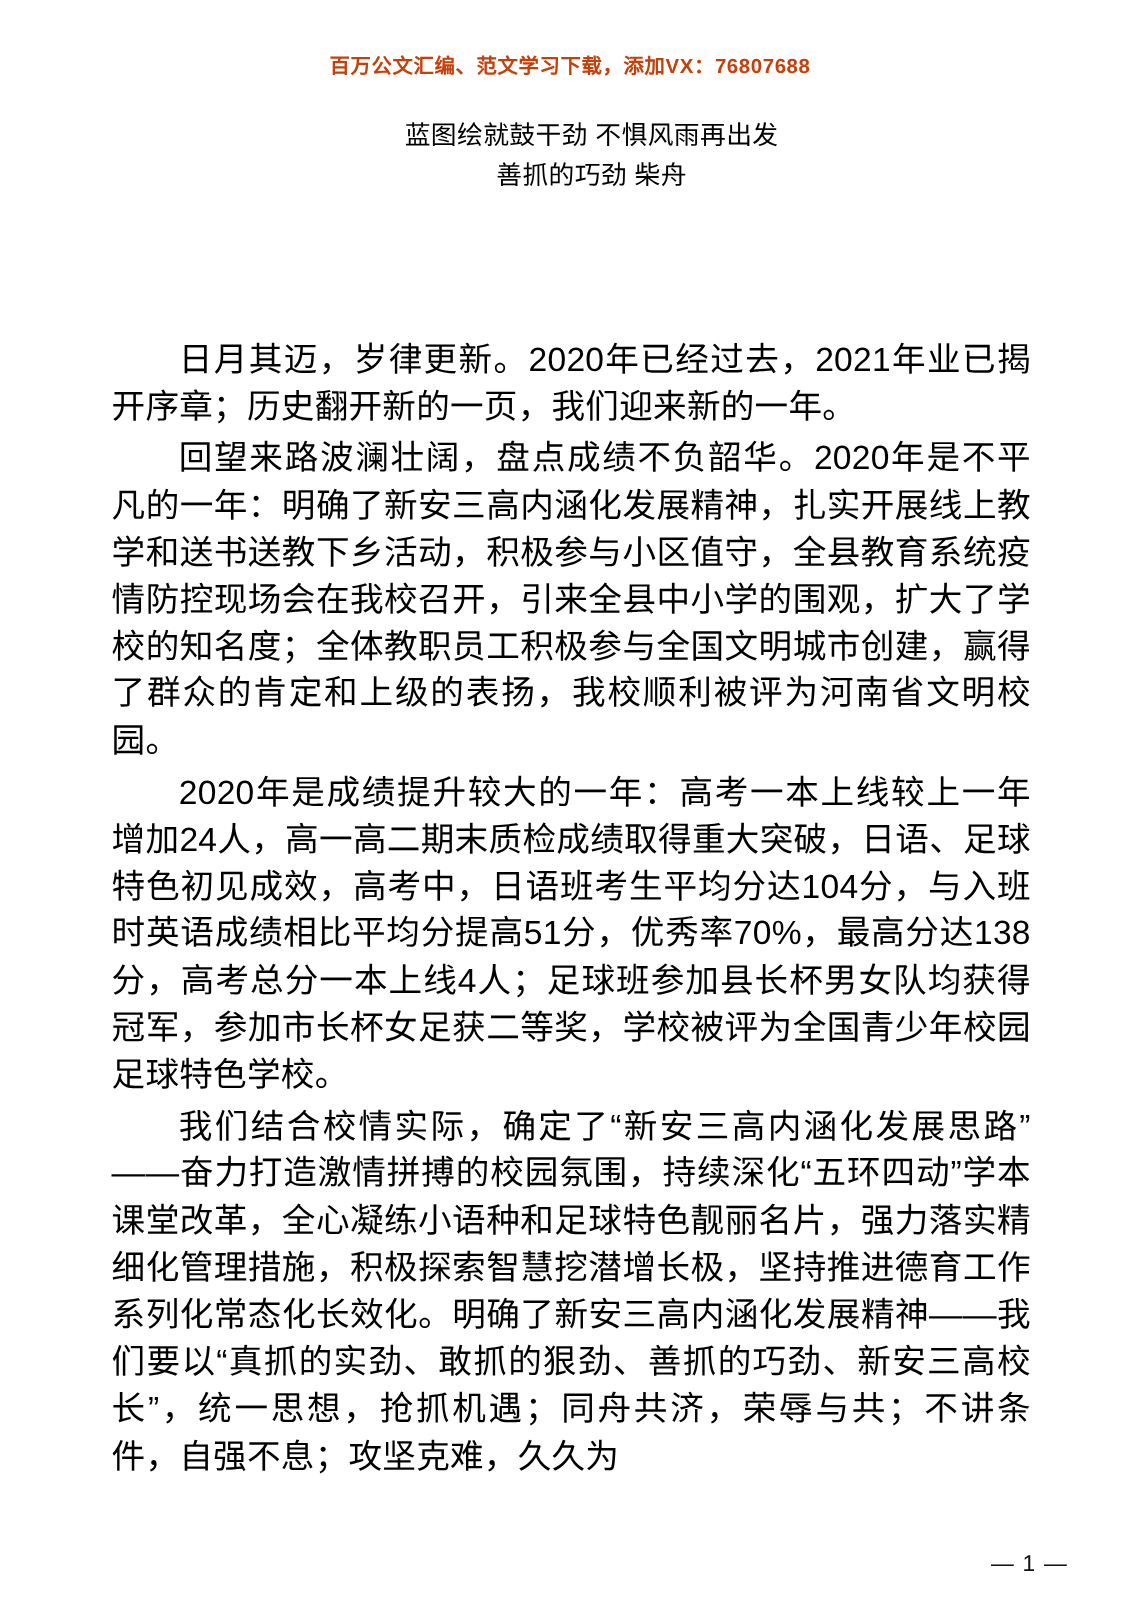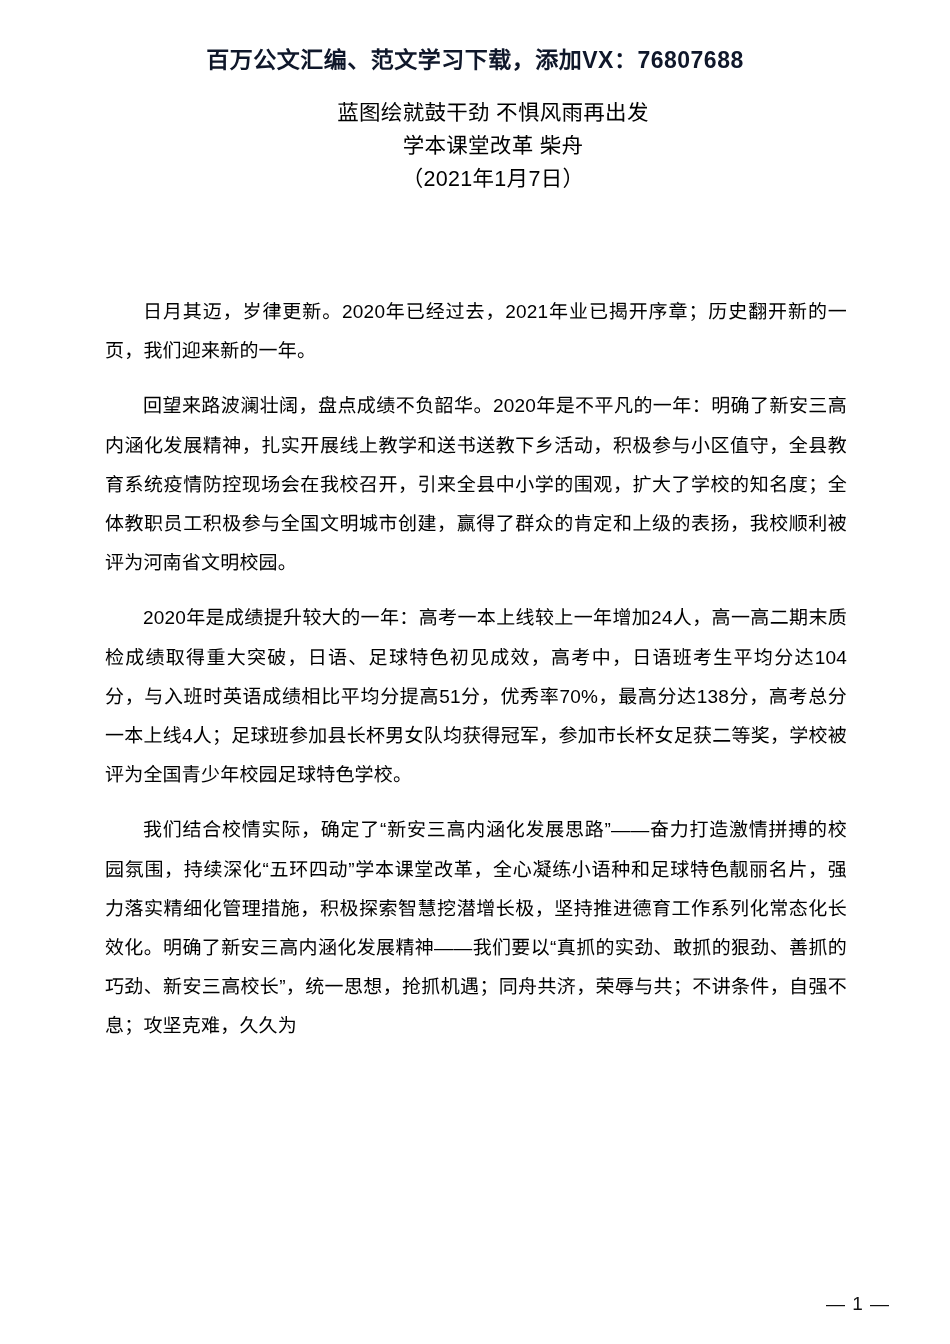--- a/index.html
+++ b/index.html
@@ -21,24 +21,24 @@
     height: 1344px;
     position: relative;
     box-sizing: border-box;
   }
   .watermark-bar {
     position: absolute;
     top: 41px;
     left: 0;
     width: 950px;
     text-align: center;
-    font-size: 23px;
+    font-size: 17px;
     font-weight: bold;
     letter-spacing: 0.5px;
-    color: #0f172a;
+    color: #c2410c;
     white-space: nowrap;
   }
   .title-block {
     position: absolute;
     top: 97px;
     left: 0;
     width: 950px;
     text-align: center;
   }
   .title-line {
@@ -50,22 +50,22 @@
     white-space: nowrap;
     padding-left: 36px;
   }
   .body-block {
     position: absolute;
     top: 276px;
     left: 89px;
     width: 774px;
   }
   p.para {
-    margin: 16px;
-    font-size: 19px;
+    margin: 4px;
+    font-size: 28px;
     line-height: 39.2px;
     text-align: justify;
     text-justify: inter-ideograph;
     text-indent: 2em;
     letter-spacing: 0.2px;
     word-break: break-all;
   }
   .footer {
     position: absolute;
     left: 0;
@@ -81,22 +81,21 @@
 </style>
 </head>
 <body>
 
 <div class="page">
 
   <div class="watermark-bar">百万公文汇编、范文学习下载，添加VX：76807688</div>
 
   <div class="title-block">
     <div class="title-line">蓝图绘就鼓干劲  不惧风雨再出发</div>
-    <div class="title-line">学本课堂改革  柴舟</div>
-    <div class="title-line">（2021年1月7日）</div>
+    <div class="title-line">善抓的巧劲  柴舟</div>
   </div>
 
   <div class="body-block">
     <p class="para">日月其迈，岁律更新。2020年已经过去，2021年业已揭开序章；历史翻开新的一页，我们迎来新的一年。</p>
     <p class="para">回望来路波澜壮阔，盘点成绩不负韶华。2020年是不平凡的一年：明确了新安三高内涵化发展精神，扎实开展线上教学和送书送教下乡活动，积极参与小区值守，全县教育系统疫情防控现场会在我校召开，引来全县中小学的围观，扩大了学校的知名度；全体教职员工积极参与全国文明城市创建，赢得了群众的肯定和上级的表扬，我校顺利被评为河南省文明校园。</p>
     <p class="para">2020年是成绩提升较大的一年：高考一本上线较上一年增加24人，高一高二期末质检成绩取得重大突破，日语、足球特色初见成效，高考中，日语班考生平均分达104分，与入班时英语成绩相比平均分提高51分，优秀率70%，最高分达138分，高考总分一本上线4人；足球班参加县长杯男女队均获得冠军，参加市长杯女足获二等奖，学校被评为全国青少年校园足球特色学校。</p>
     <p class="para">我们结合校情实际，确定了“新安三高内涵化发展思路”——奋力打造激情拼搏的校园氛围，持续深化“五环四动”学本课堂改革，全心凝练小语种和足球特色靓丽名片，强力落实精细化管理措施，积极探索智慧挖潜增长极，坚持推进德育工作系列化常态化长效化。明确了新安三高内涵化发展精神——我们要以“真抓的实劲、敢抓的狠劲、善抓的巧劲、新安三高校长”，统一思想，抢抓机遇；同舟共济，荣辱与共；不讲条件，自强不息；攻坚克难，久久为</p>
   </div>
 
   <div class="footer">— 1 —</div>

